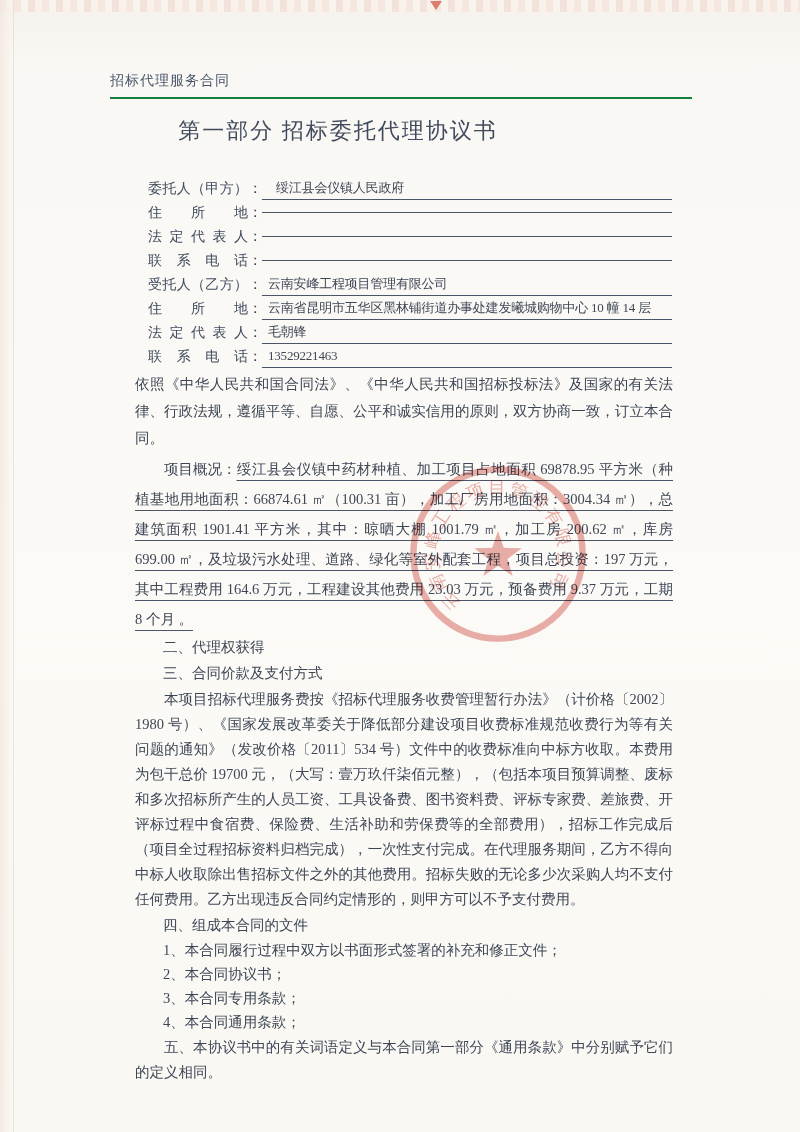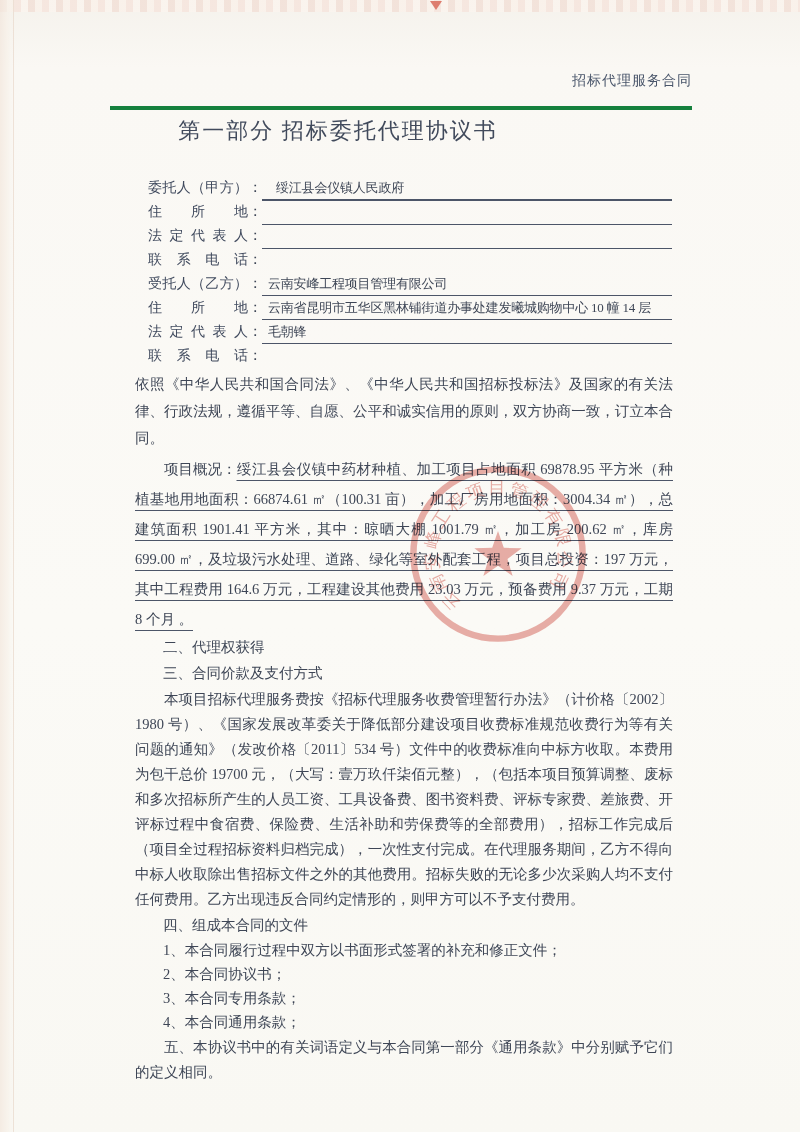--- a/index.html
+++ b/index.html
@@ -22,35 +22,35 @@
     opacity:.7;
   }
   .scan-mark{
     position:absolute;left:430px;top:1px;width:0;height:0;
     border-left:6px solid transparent;border-right:6px solid transparent;
     border-top:9px solid #d86a5a;opacity:.85;
   }
   
   .running-head{
     position:absolute;left:110px;top:72px;width:582px;
-    text-align:right;font-size:14px;letter-spacing:1px;color:#49556a;
-    border-bottom:4px solid #15803d;padding-bottom:16px;
+    text-align:left;font-size:14px;letter-spacing:1px;color:#49556a;
+    border-bottom:2px solid #15803d;padding-bottom:7px;
   }
   
   .doc-title{
     position:absolute;left:0;top:116px;width:676px;
     text-align:center;font-size:22px;letter-spacing:2px;color:#414a5c;
   }
   
   .doc-body{
     position:absolute;left:134px;top:176px;width:540px;
     font-size:14.5px;line-height:24px;color:#3e4656;
   }
   .form-area{padding-left:14px;padding-right:2px;}
-  .frow{display:flex;align-items:flex-start;height:24px;line-height:23px;}
+  .frow{display:flex;align-items:center;height:24px;line-height:23px;}
   .flabel{
     display:inline-block;width:100px;font-size:14px;color:#404a5e;
     text-align:justify;text-align-last:justify;text-justify:inter-character;
     white-space:nowrap;overflow:hidden;flex:none;
   }
   .fcolon{flex:none;width:14px;}
   .fval{
     flex:1;border-bottom:1px solid #4c5568;padding-left:6px;
     white-space:nowrap;overflow:visible;font-size:13px;letter-spacing:-.2px;
   }
@@ -121,20 +121,21 @@
         <span class="fval">云南省昆明市五华区黑林铺街道办事处建发曦城购物中心 10 幢 14 层</span>
     </div>
     <div class="frow">
       <span class="flabel">法定代表人</span>
         <span class="fcolon">：</span>
         <span class="fval">毛朝锋</span>
     </div>
     <div class="frow">
       <span class="flabel">联系电话</span>
         <span class="fcolon">：</span>
+        <span class="fval">13529221463</span>
     </div>
   </div>
 
   <p class="para p-intro">依照《中华人民共和国合同法》、《中华人民共和国招标投标法》及国家的有关法律、行政法规，遵循平等、自愿、公平和诚实信用的原则，双方协商一致，订立本合同。</p>
 
   <p class="para p-overview"><span class="ov-label">项目概况：</span><span class="u-text">绥江县会仪镇中药材种植、加工项目占地面积 69878.95 平方米（种植基地用地面积：66874.61 ㎡（100.31 亩），加工厂房用地面积：3004.34 ㎡），总建筑面积 1901.41 平方米，其中：晾晒大棚 1001.79 ㎡，加工房 200.62 ㎡，库房 699.00 ㎡，及垃圾污水处理、道路、绿化等室外配套工程，项目总投资：197 万元，其中工程费用 164.6 万元，工程建设其他费用 23.03 万元，预备费用 9.37 万元，工期 8 个月 。</span></p>
 
   <div class="sec-title">二、代理权获得</div>
 
   <div class="sec-title">三、合同价款及支付方式</div>

